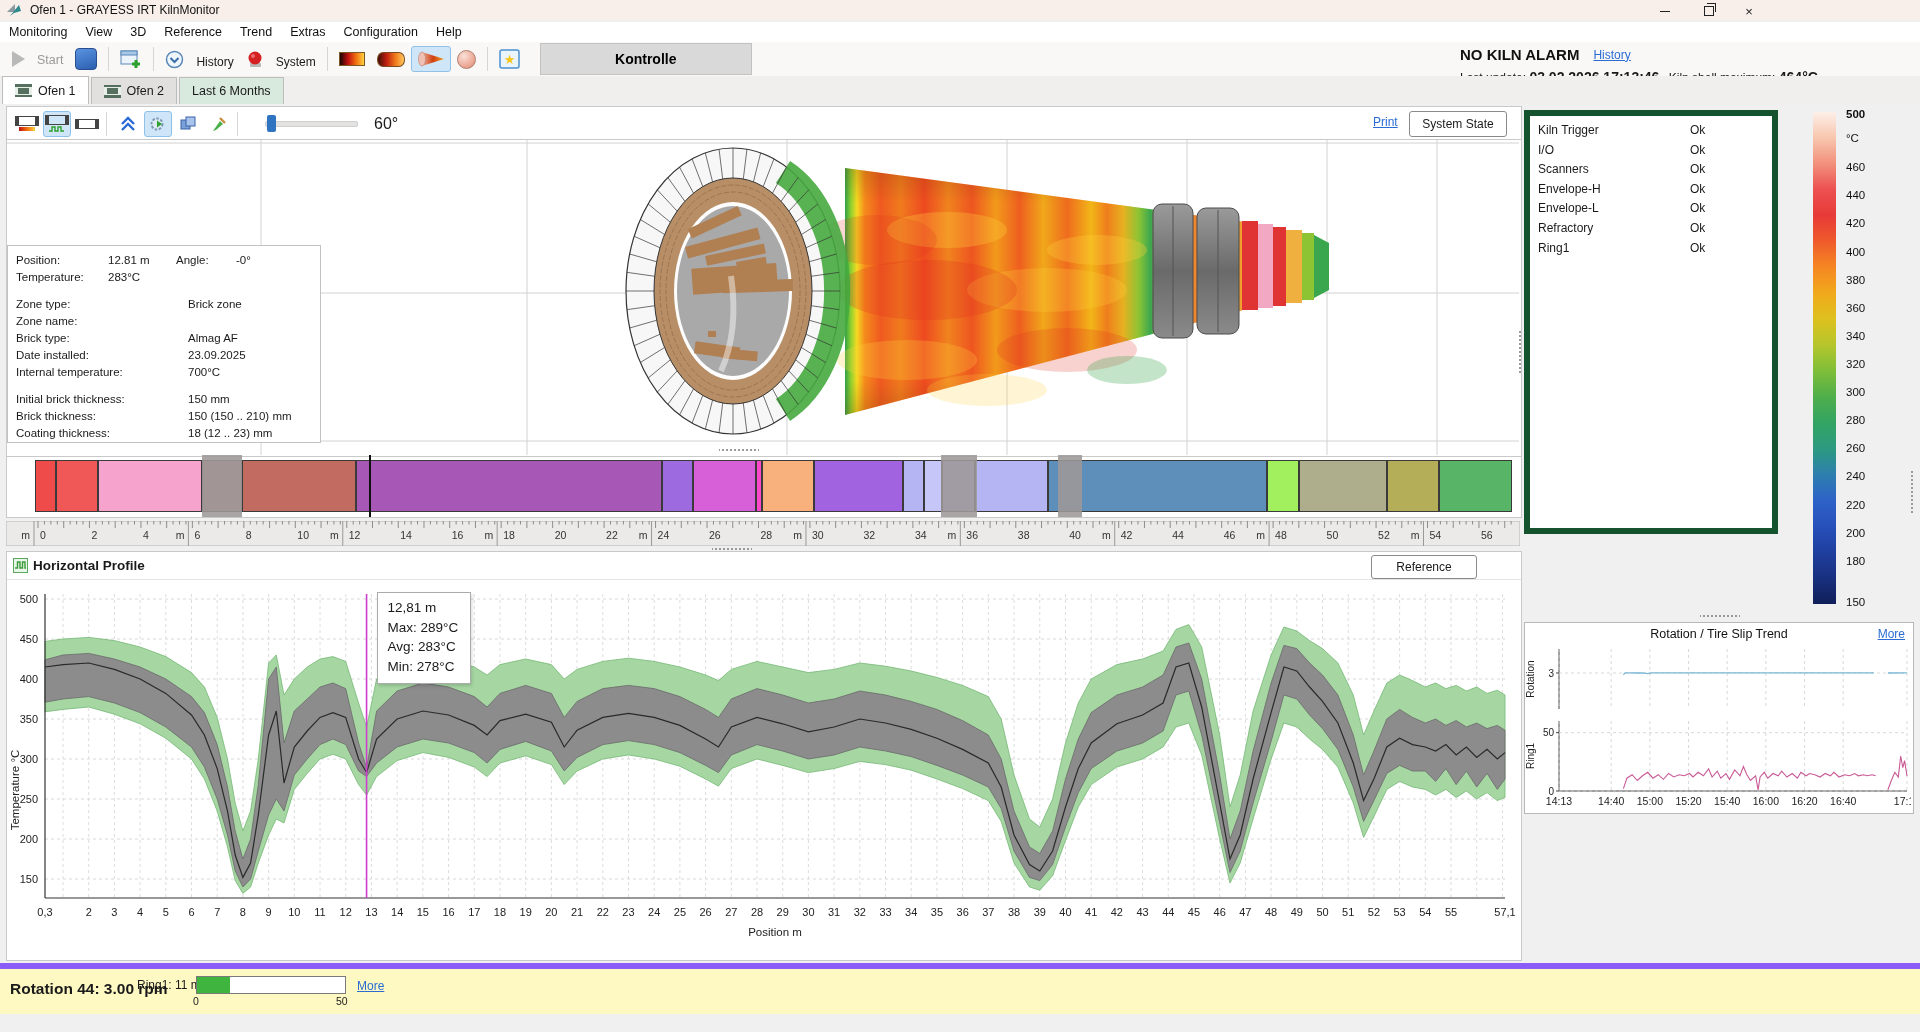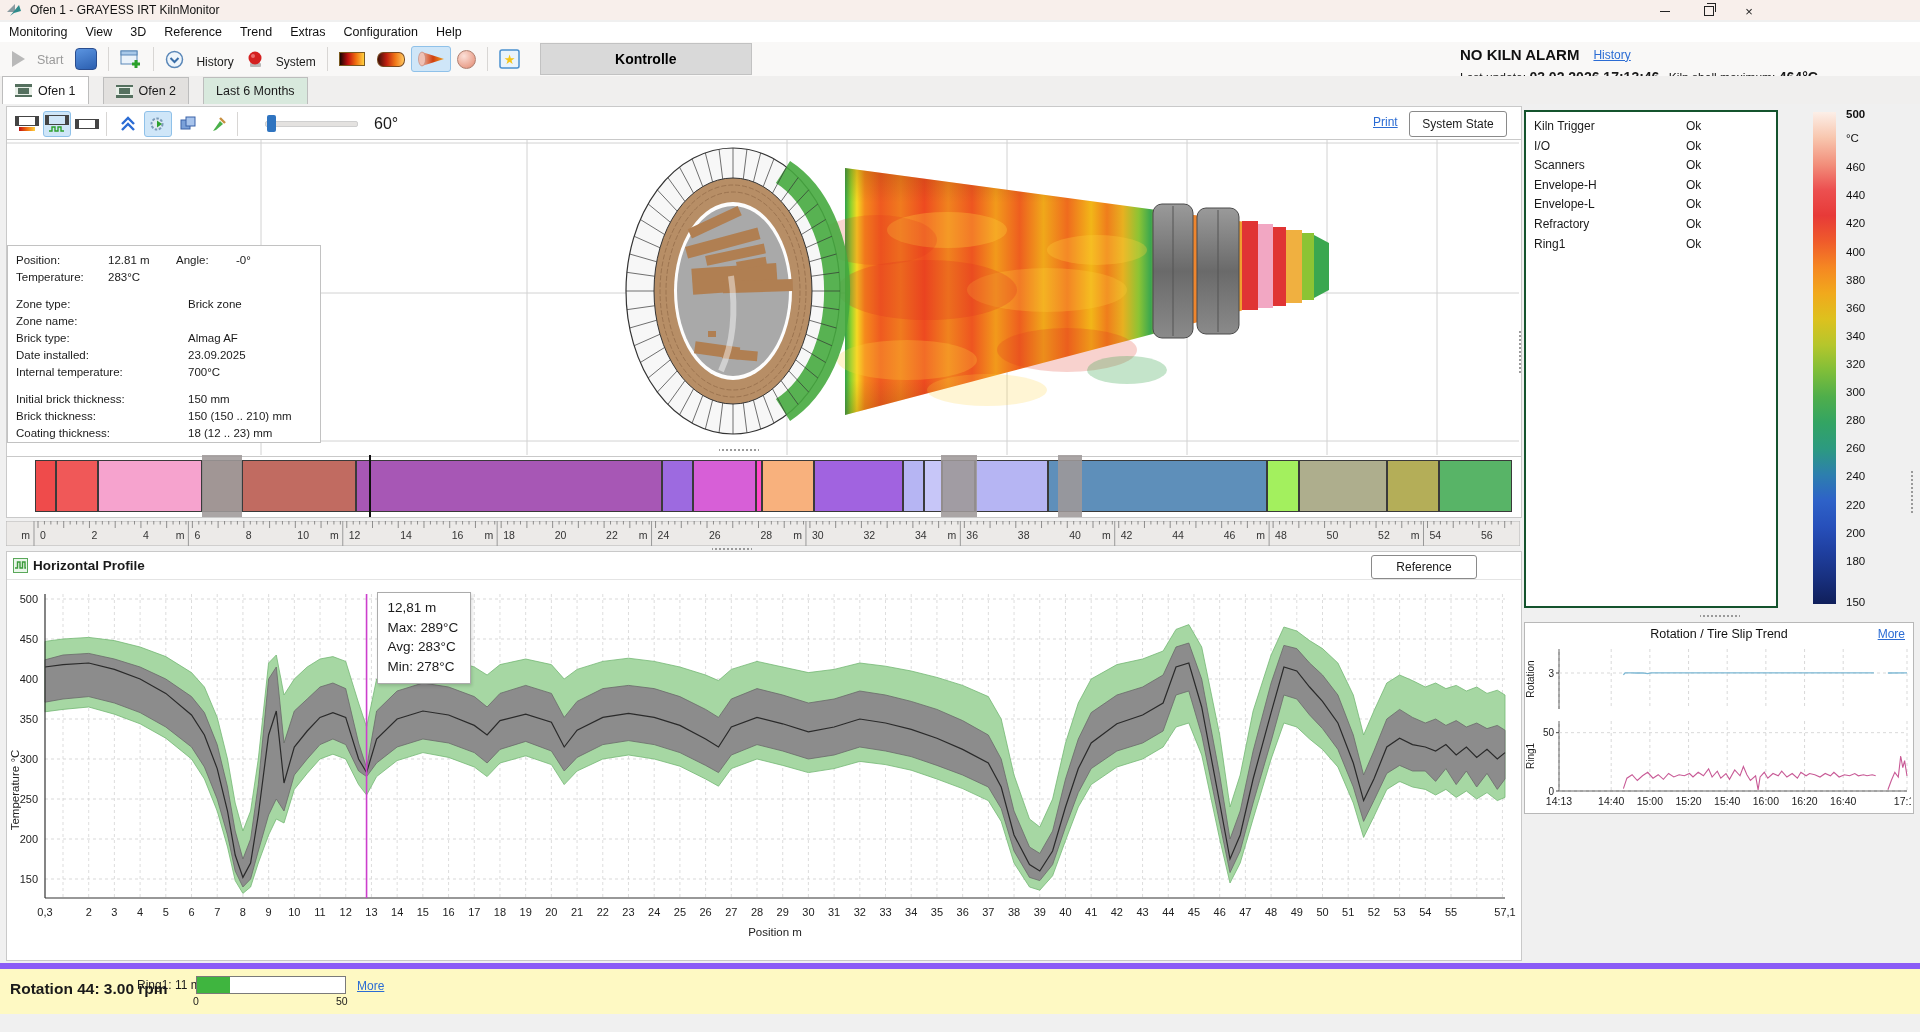--- a/index.html
+++ b/index.html
@@ -28,21 +28,21 @@
   .grad-cyl{width:26px;height:13px;border-radius:6px/7px;border:1px solid #7a4a20;background:linear-gradient(90deg,#401008,#c02010,#f07818,#ffc860);}
   .grad-sphere{width:17px;height:17px;border-radius:50%;background:radial-gradient(circle at 35% 30%,#fbe0d8,#eaa28e 70%,#c97860);border:1px solid #b08070;}
   #kontrolle-btn{margin-left:14px;width:210px;height:30px;background:#d9d9d9;border:1px solid #c2c2c2;display:flex;align-items:center;justify-content:center;font-weight:bold;font-size:14px;color:#000;}
   #alarm-zone{position:absolute;left:1460px;top:46px;width:460px;}
   #no-alarm-line{display:flex;align-items:center;gap:14px;}
   #no-alarm-text{font-weight:bold;font-size:15px;color:#111;}
   .link{color:#2b6cd4;text-decoration:underline;font-size:12px;}
   #update-line{margin-top:6px;font-size:12px;white-space:nowrap;}
   #update-line b{font-size:14px;}
   
-  #tabrow{position:absolute;left:0;top:76px;width:1920px;height:28px;background:#f0efee;display:flex;align-items:flex-end;gap:12px;}
+  #tabrow{position:absolute;left:0;top:76px;width:1920px;height:28px;background:#f0efee;display:flex;align-items:flex-end;}
   .tab{height:26px;display:flex;align-items:center;gap:6px;padding:0 12px;border:1px solid #bdbdbd;border-bottom:none;background:#e2e0de;font-size:12.5px;margin-left:2px;}
   .tab.active{background:#ffffff;height:27px;}
   .tab.green{background:#d8e9dd;}
   .tab-kiln{width:17px;height:13px;background:#55705f;display:flex;align-items:center;justify-content:center;}
   .tab-kiln i{display:block;width:11px;height:6px;border:1px solid #e8efe8;border-left:3px solid #e8efe8;border-right:3px solid #e8efe8;}
   
   #view-toolbar{position:absolute;left:6px;top:106px;width:1514px;height:33px;background:#ffffff;border:1px solid #c9c9c9;display:flex;align-items:center;}
   .vt-btn{width:26px;height:24px;display:flex;align-items:center;justify-content:center;border-radius:3px;border:1px solid transparent;margin-left:2px;}
   .vt-btn.selected{background:#cfe6f8;border-color:#8fc1e9;}
   .film{width:16px;height:8px;border:1px solid #444;border-left:4px solid #444;border-right:4px solid #444;}
@@ -68,21 +68,21 @@
   #zone-cursor{position:absolute;top:-2px;width:2px;height:62px;background:#111;z-index:4;}
   #ruler-svg{position:absolute;left:6px;top:521px;}
   
   #profile-panel{position:absolute;left:6px;top:551px;width:1514px;height:408px;background:#ffffff;border:1px solid #c9c9c9;}
   #profile-header{position:relative;height:27px;border-bottom:1px solid #e4e4e4;display:flex;align-items:center;}
   #profile-title{font-weight:bold;font-size:13.5px;margin-left:26px;}
   #profile-icon{position:absolute;left:6px;top:6px;}
   #reference-btn{position:absolute;right:44px;top:3px;width:104px;height:22px;border:1px solid #8a8a8a;border-radius:3px;background:#fff;display:flex;align-items:center;justify-content:center;font-size:12px;}
   #tooltip{position:absolute;left:370px;top:40px;background:#fff;border:1px solid #ababab;box-shadow:1px 2px 3px rgba(0,0,0,.15);padding:5px 12px 7px 10px;font-size:13.5px;line-height:1.45;z-index:6;white-space:nowrap;}
   
-  #status-panel{position:absolute;left:1524px;top:110px;width:254px;height:498px;background:#ffffff;border:2px solid #14532d;box-sizing:border-box;padding-top:5px;}
+  #status-panel{position:absolute;left:1524px;top:110px;width:254px;height:424px;background:#ffffff;border:6px solid #14532d;box-sizing:border-box;padding-top:5px;}
   .st-row{position:relative;height:19.6px;line-height:19.6px;font-size:12px;}
   .st-name{position:absolute;left:8px;} .st-state{position:absolute;left:160px;}
   #color-scale{position:absolute;left:1786px;top:110px;width:132px;height:500px;}
   #scale-bar{position:absolute;left:27px;top:2px;width:23px;height:492px;}
   .scale-lbl{position:absolute;left:60px;font-size:11.5px;color:#111;}
   
   #trend-panel{position:absolute;left:1524px;top:622px;width:390px;height:192px;background:#ffffff;border:1px solid #b8b8b8;box-sizing:border-box;}
   #trend-title-row{position:relative;height:22px;}
   #trend-title{position:absolute;left:0;right:0;text-align:center;top:4px;font-size:12.5px;color:#111;}
   #trend-more{position:absolute;right:8px;top:4px;}

